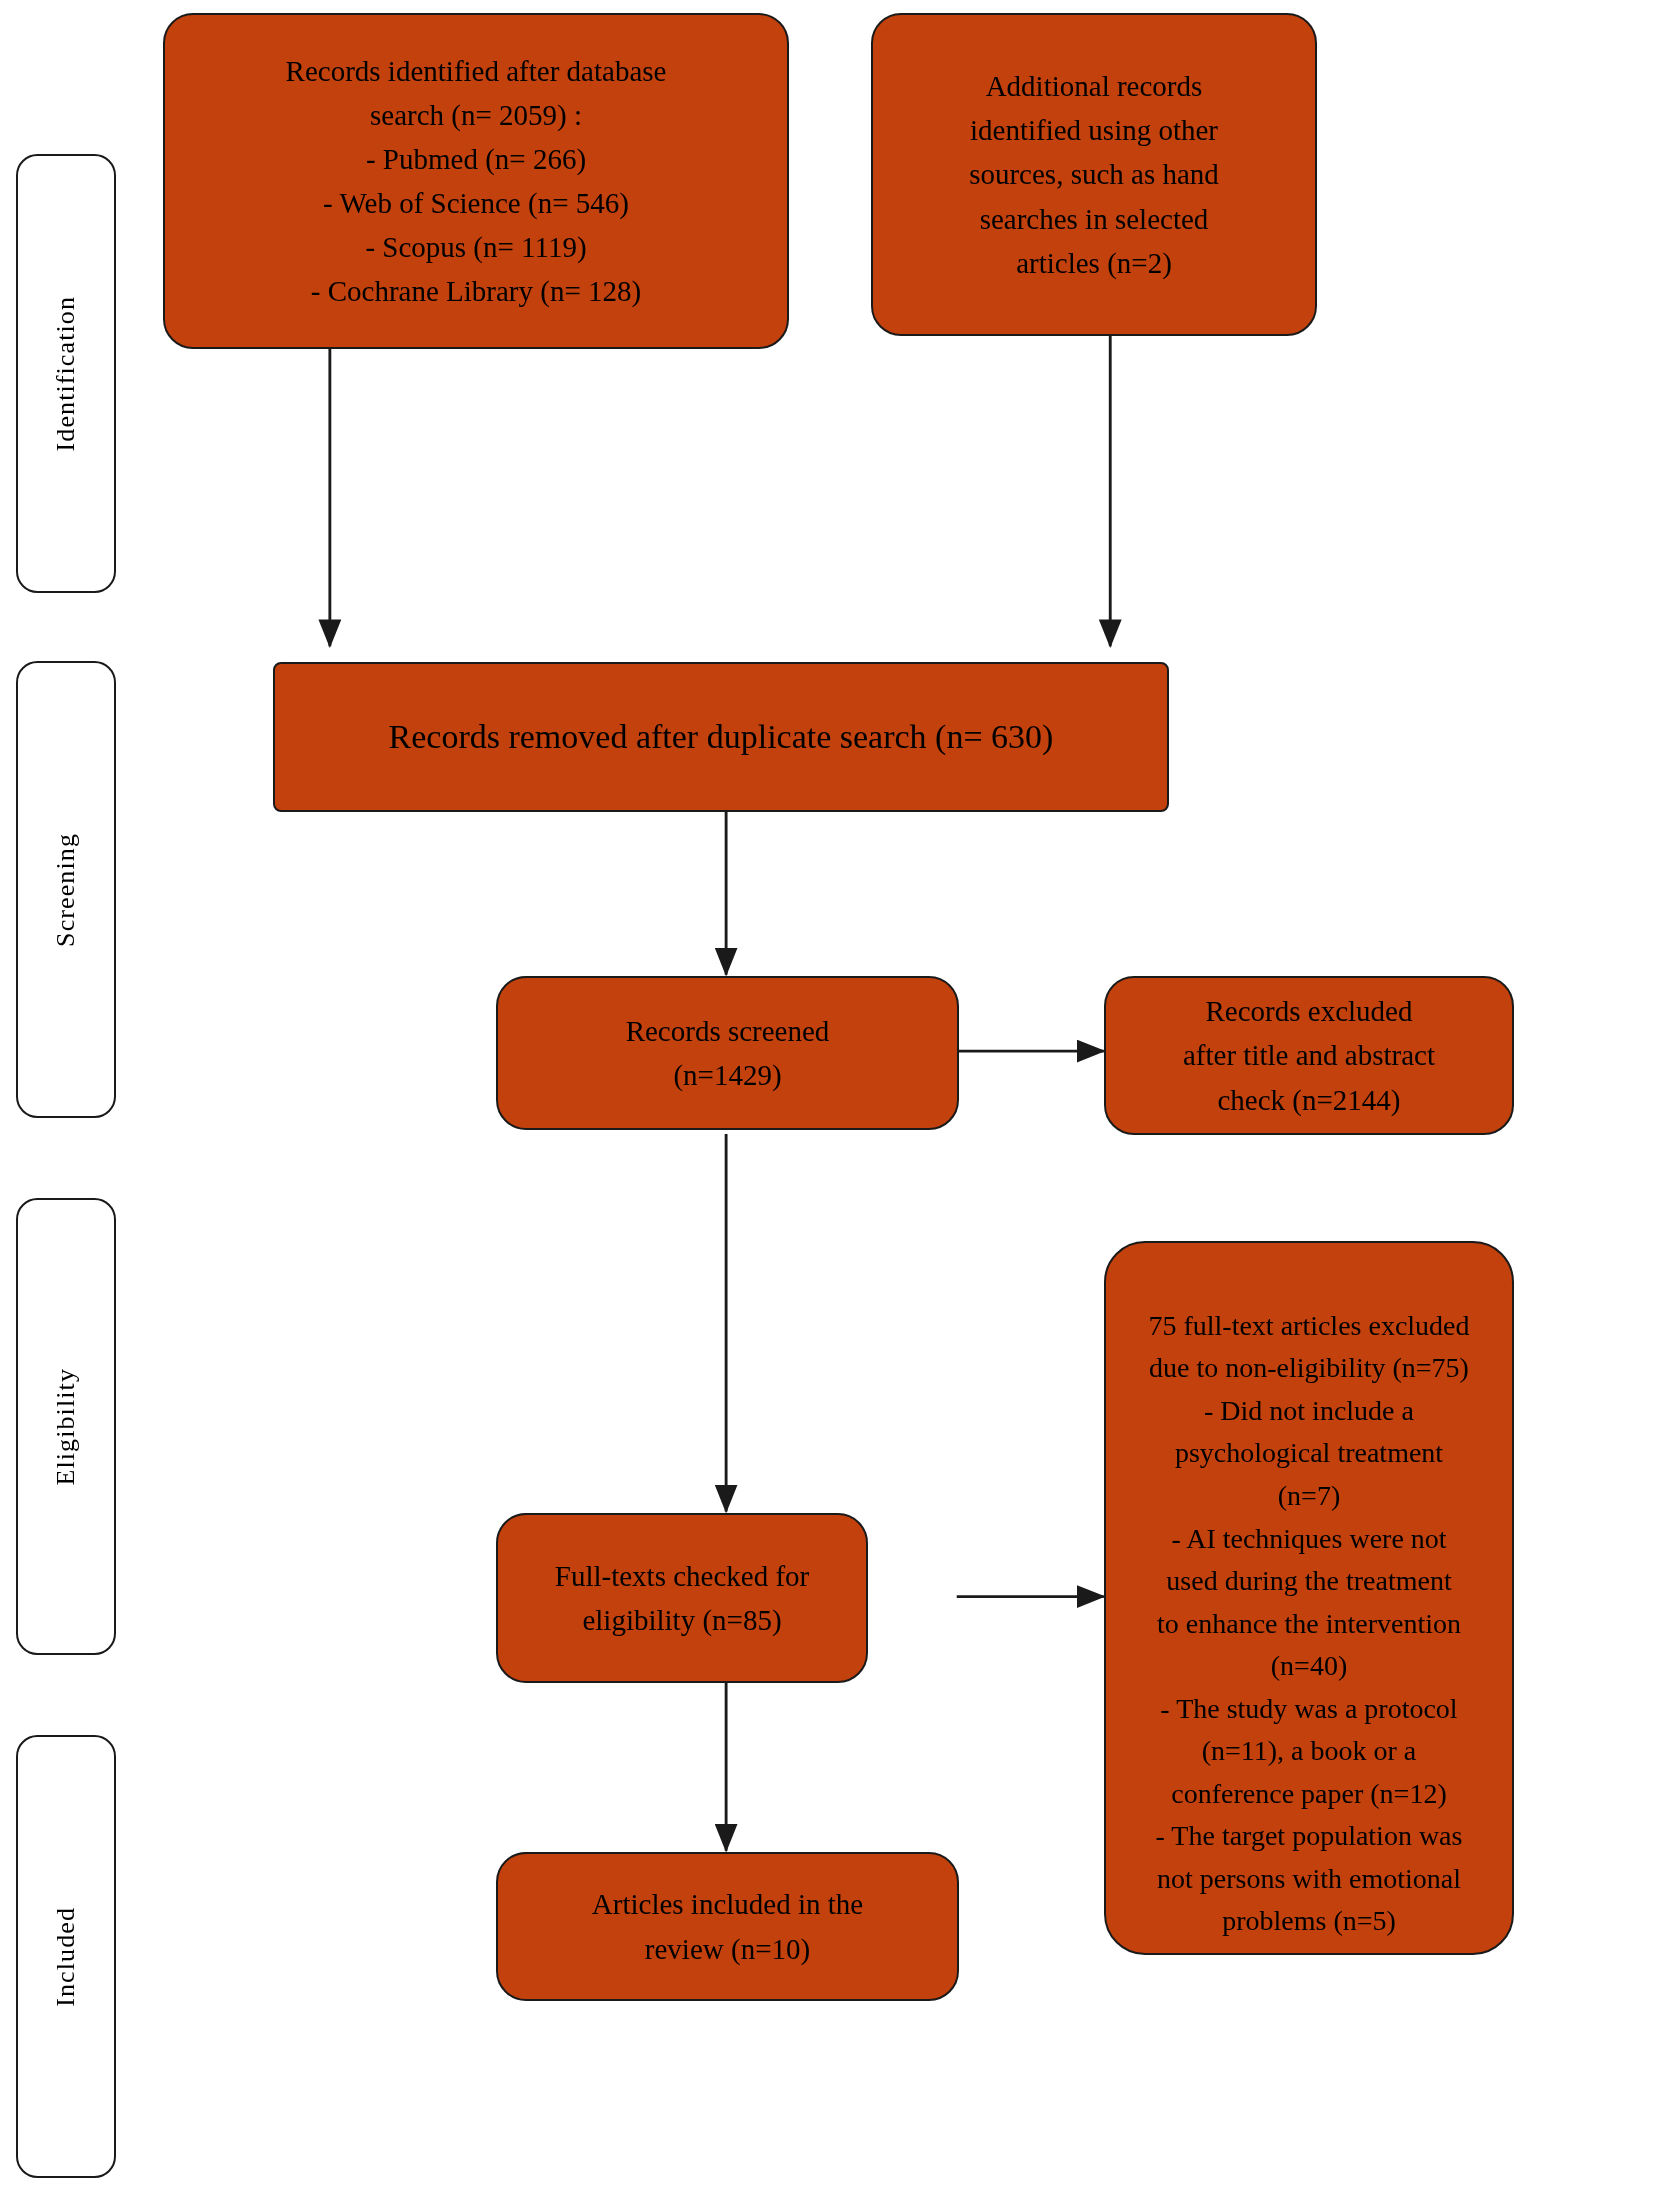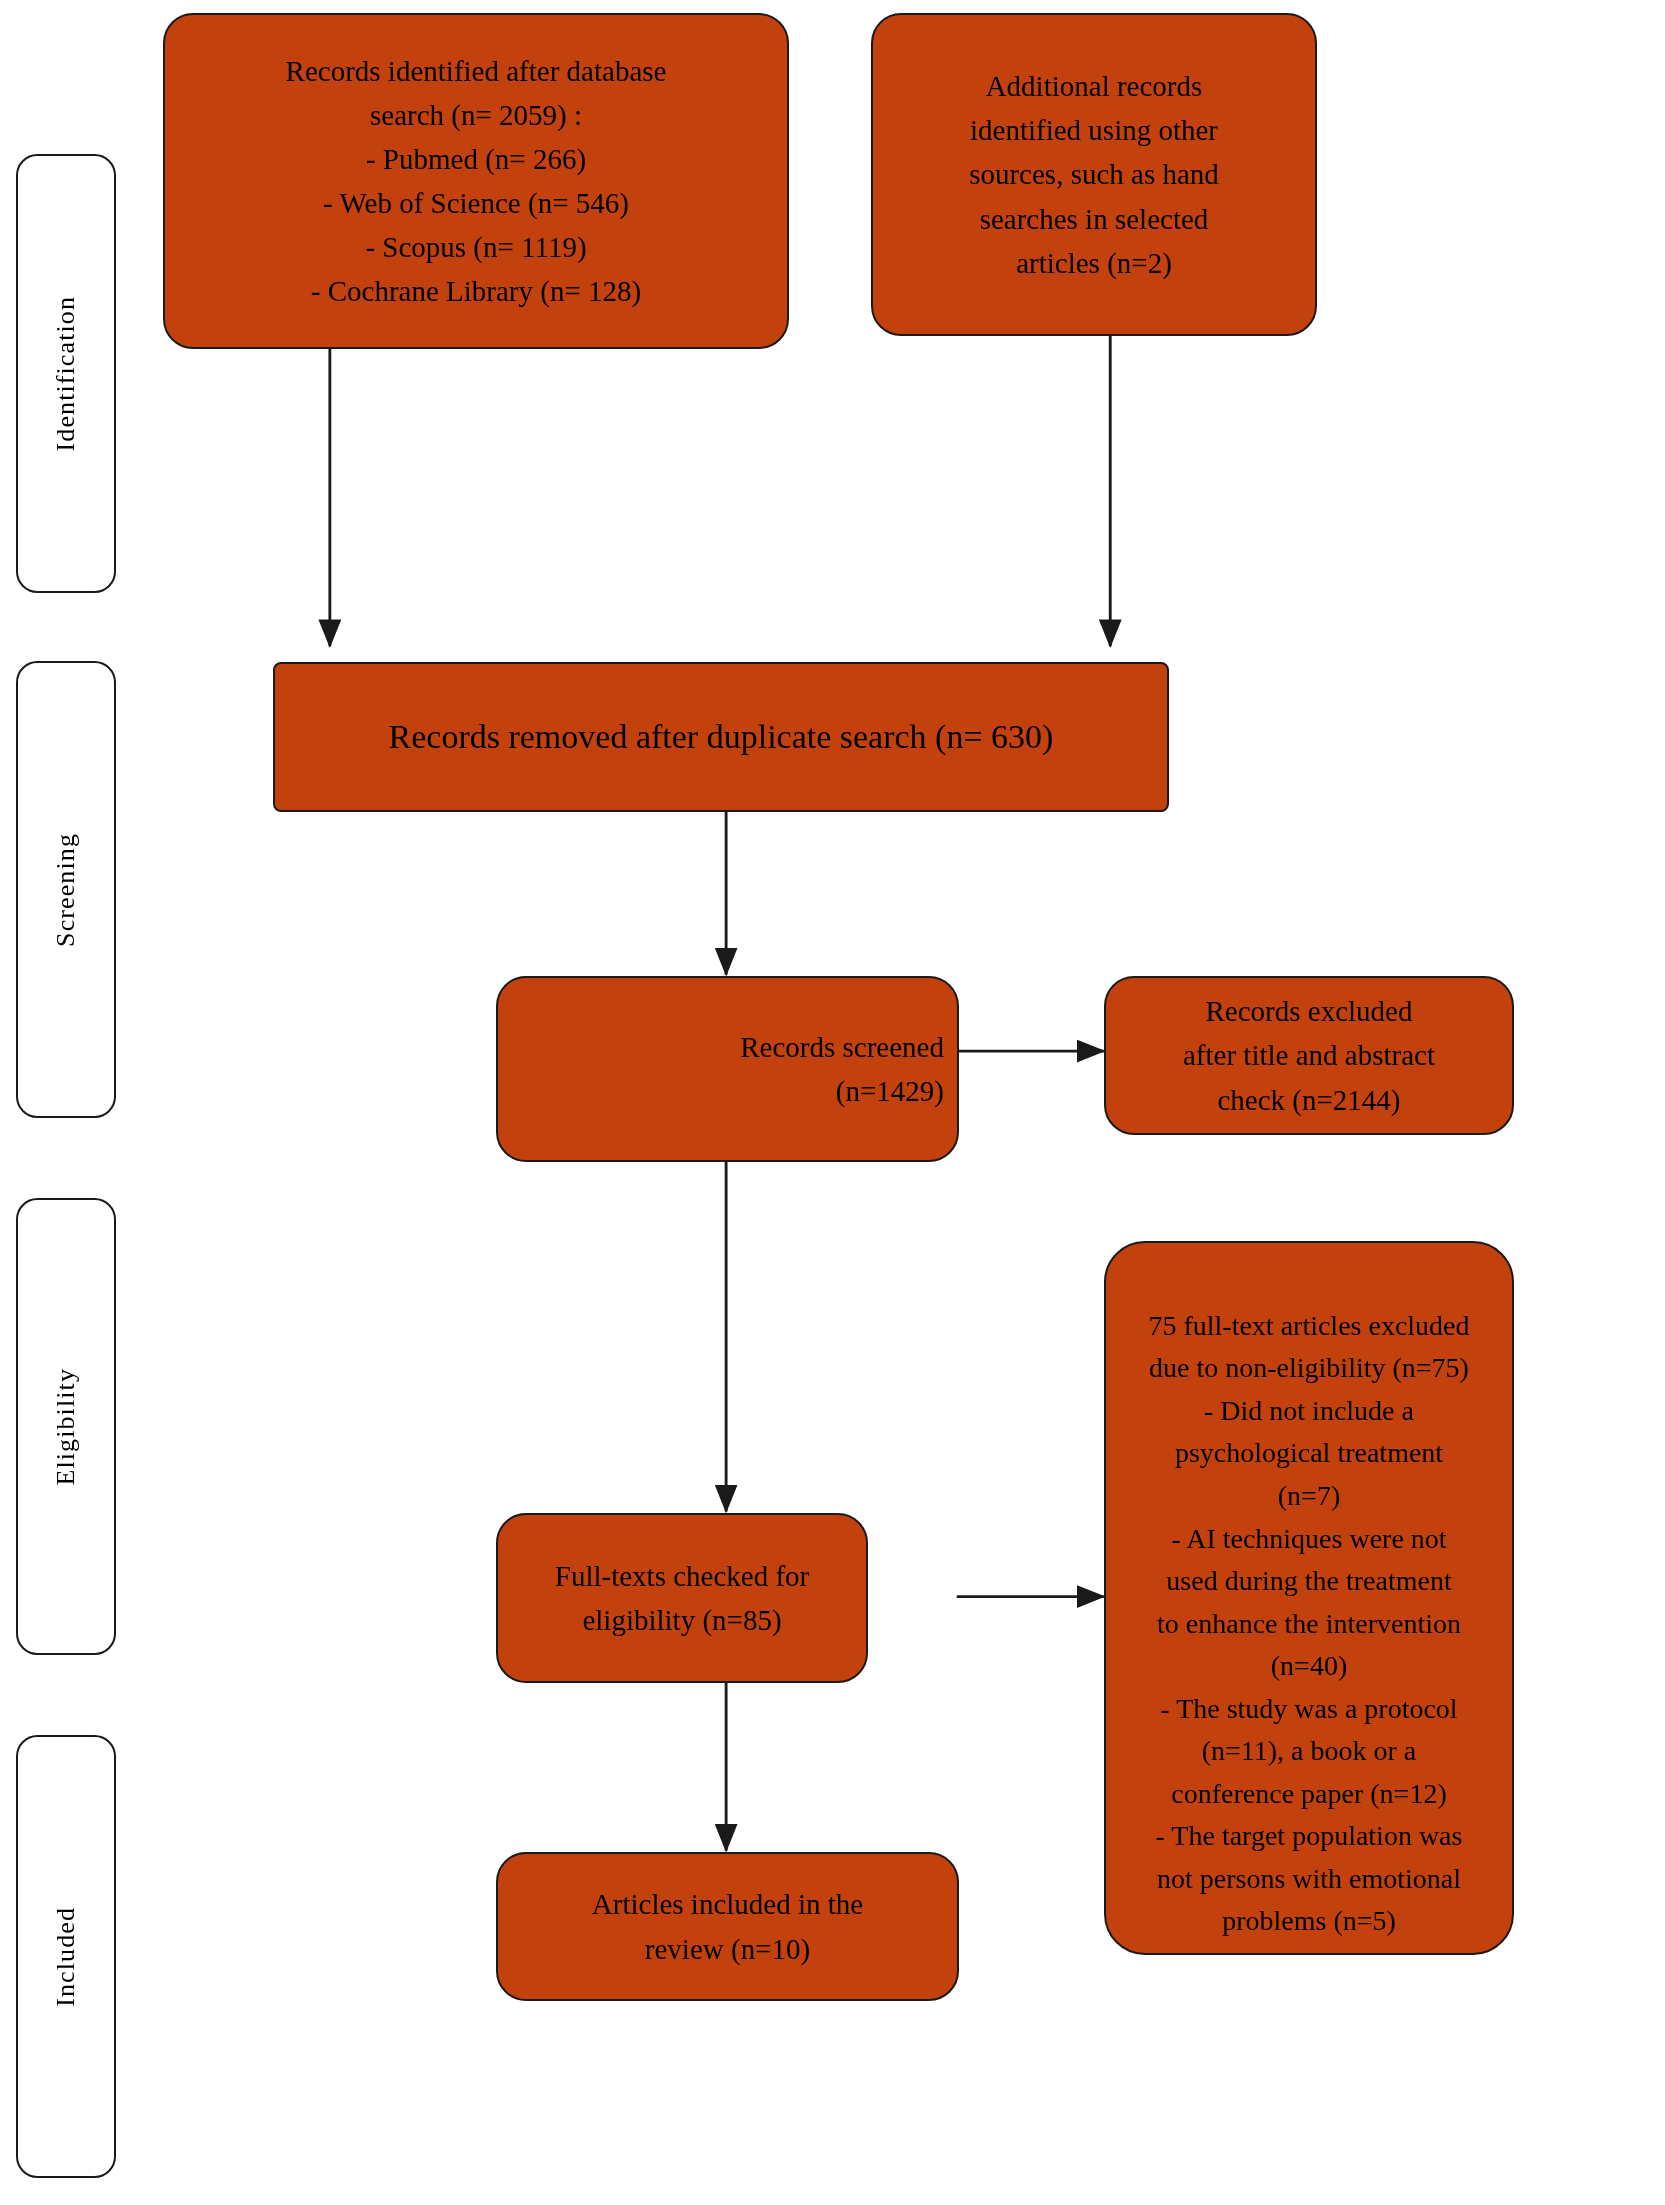--- a/index.html
+++ b/index.html
@@ -127,21 +127,21 @@
 identified  using  other
 sources, such as hand
 searches  in  selected
 articles  (n=2)</span>
   </div>
 
   <div class="node" id="n-duplicates" style="left:273px; top:662px; width:896px; height:150px;">
     <span class="txt">Records removed  after  duplicate  search (n= 630)</span>
   </div>
 
-  <div class="node" id="n-screened" style="left:496px; top:976px; width:463px; height:186px;text-align:right;">
+  <div class="node" id="n-screened" style="left:496px; top:976px; width:463px; height:154px;">
     <span class="txt">Records screened
 (n=1429)</span>
   </div>
 
   <div class="node" id="n-excluded-ta" style="left:1104px; top:976px; width:410px; height:159px;">
     <span class="txt">Records excluded
 after title  and abstract
 check (n=2144)</span>
   </div>
 

